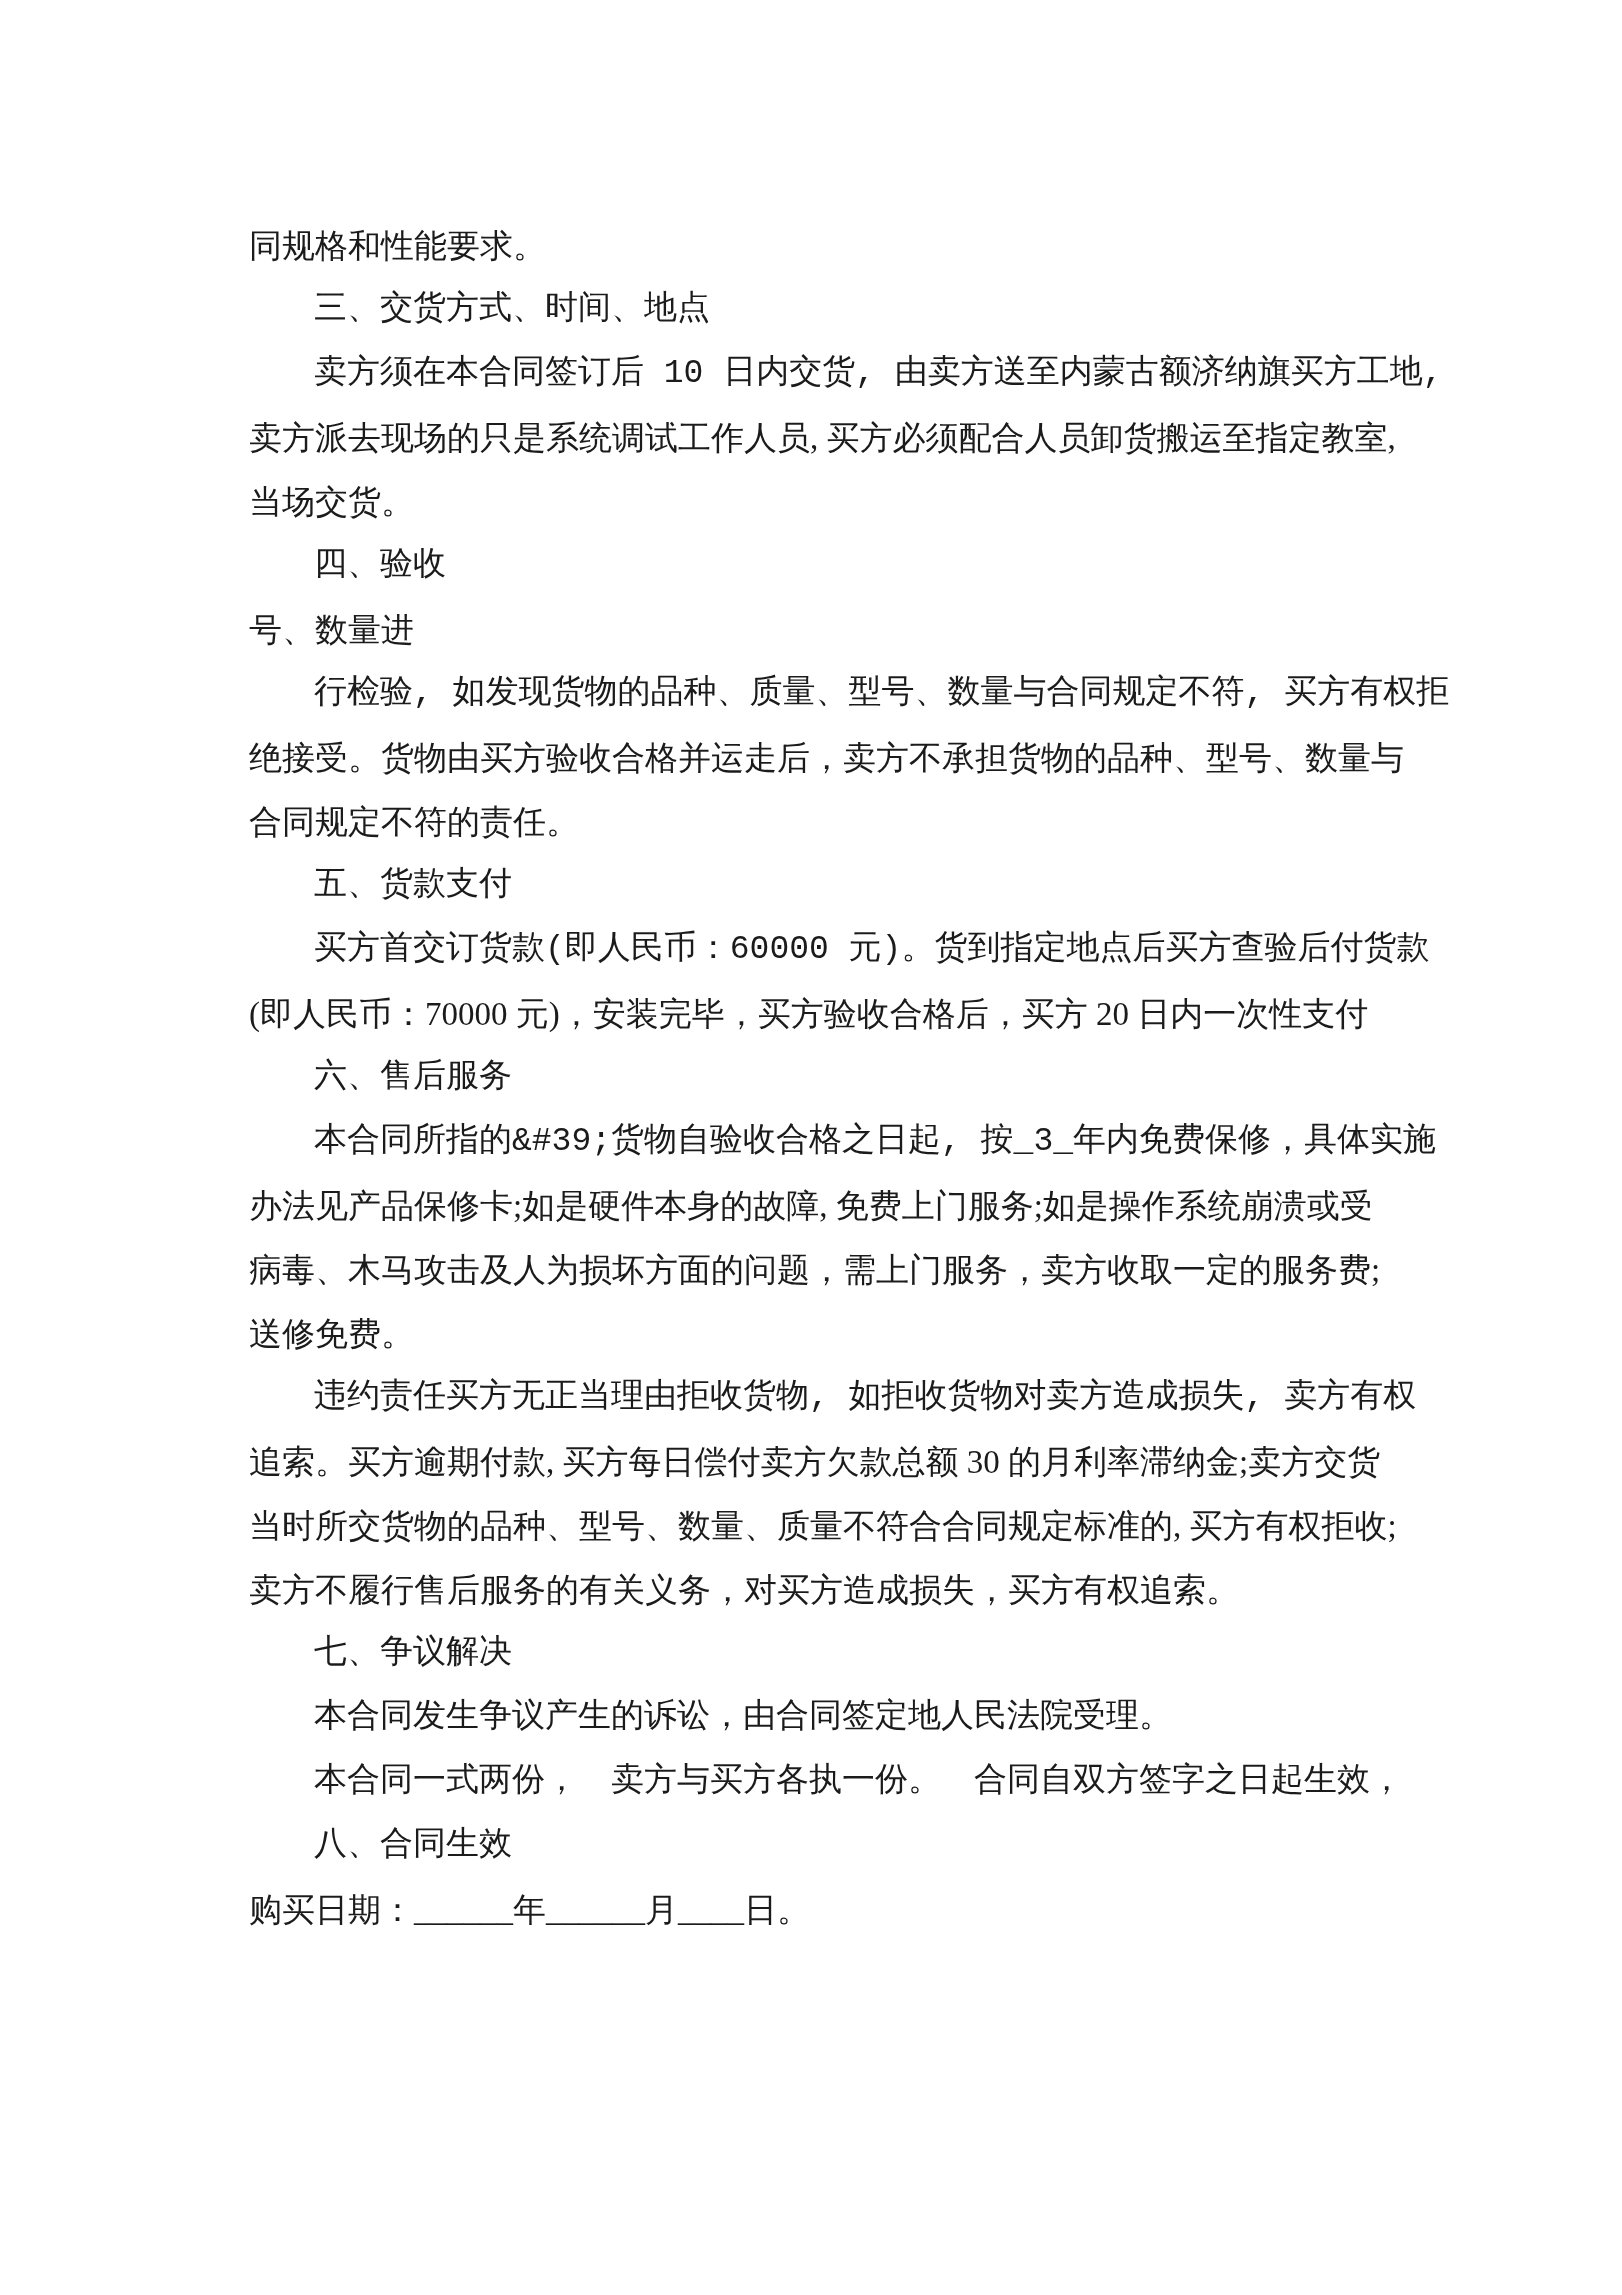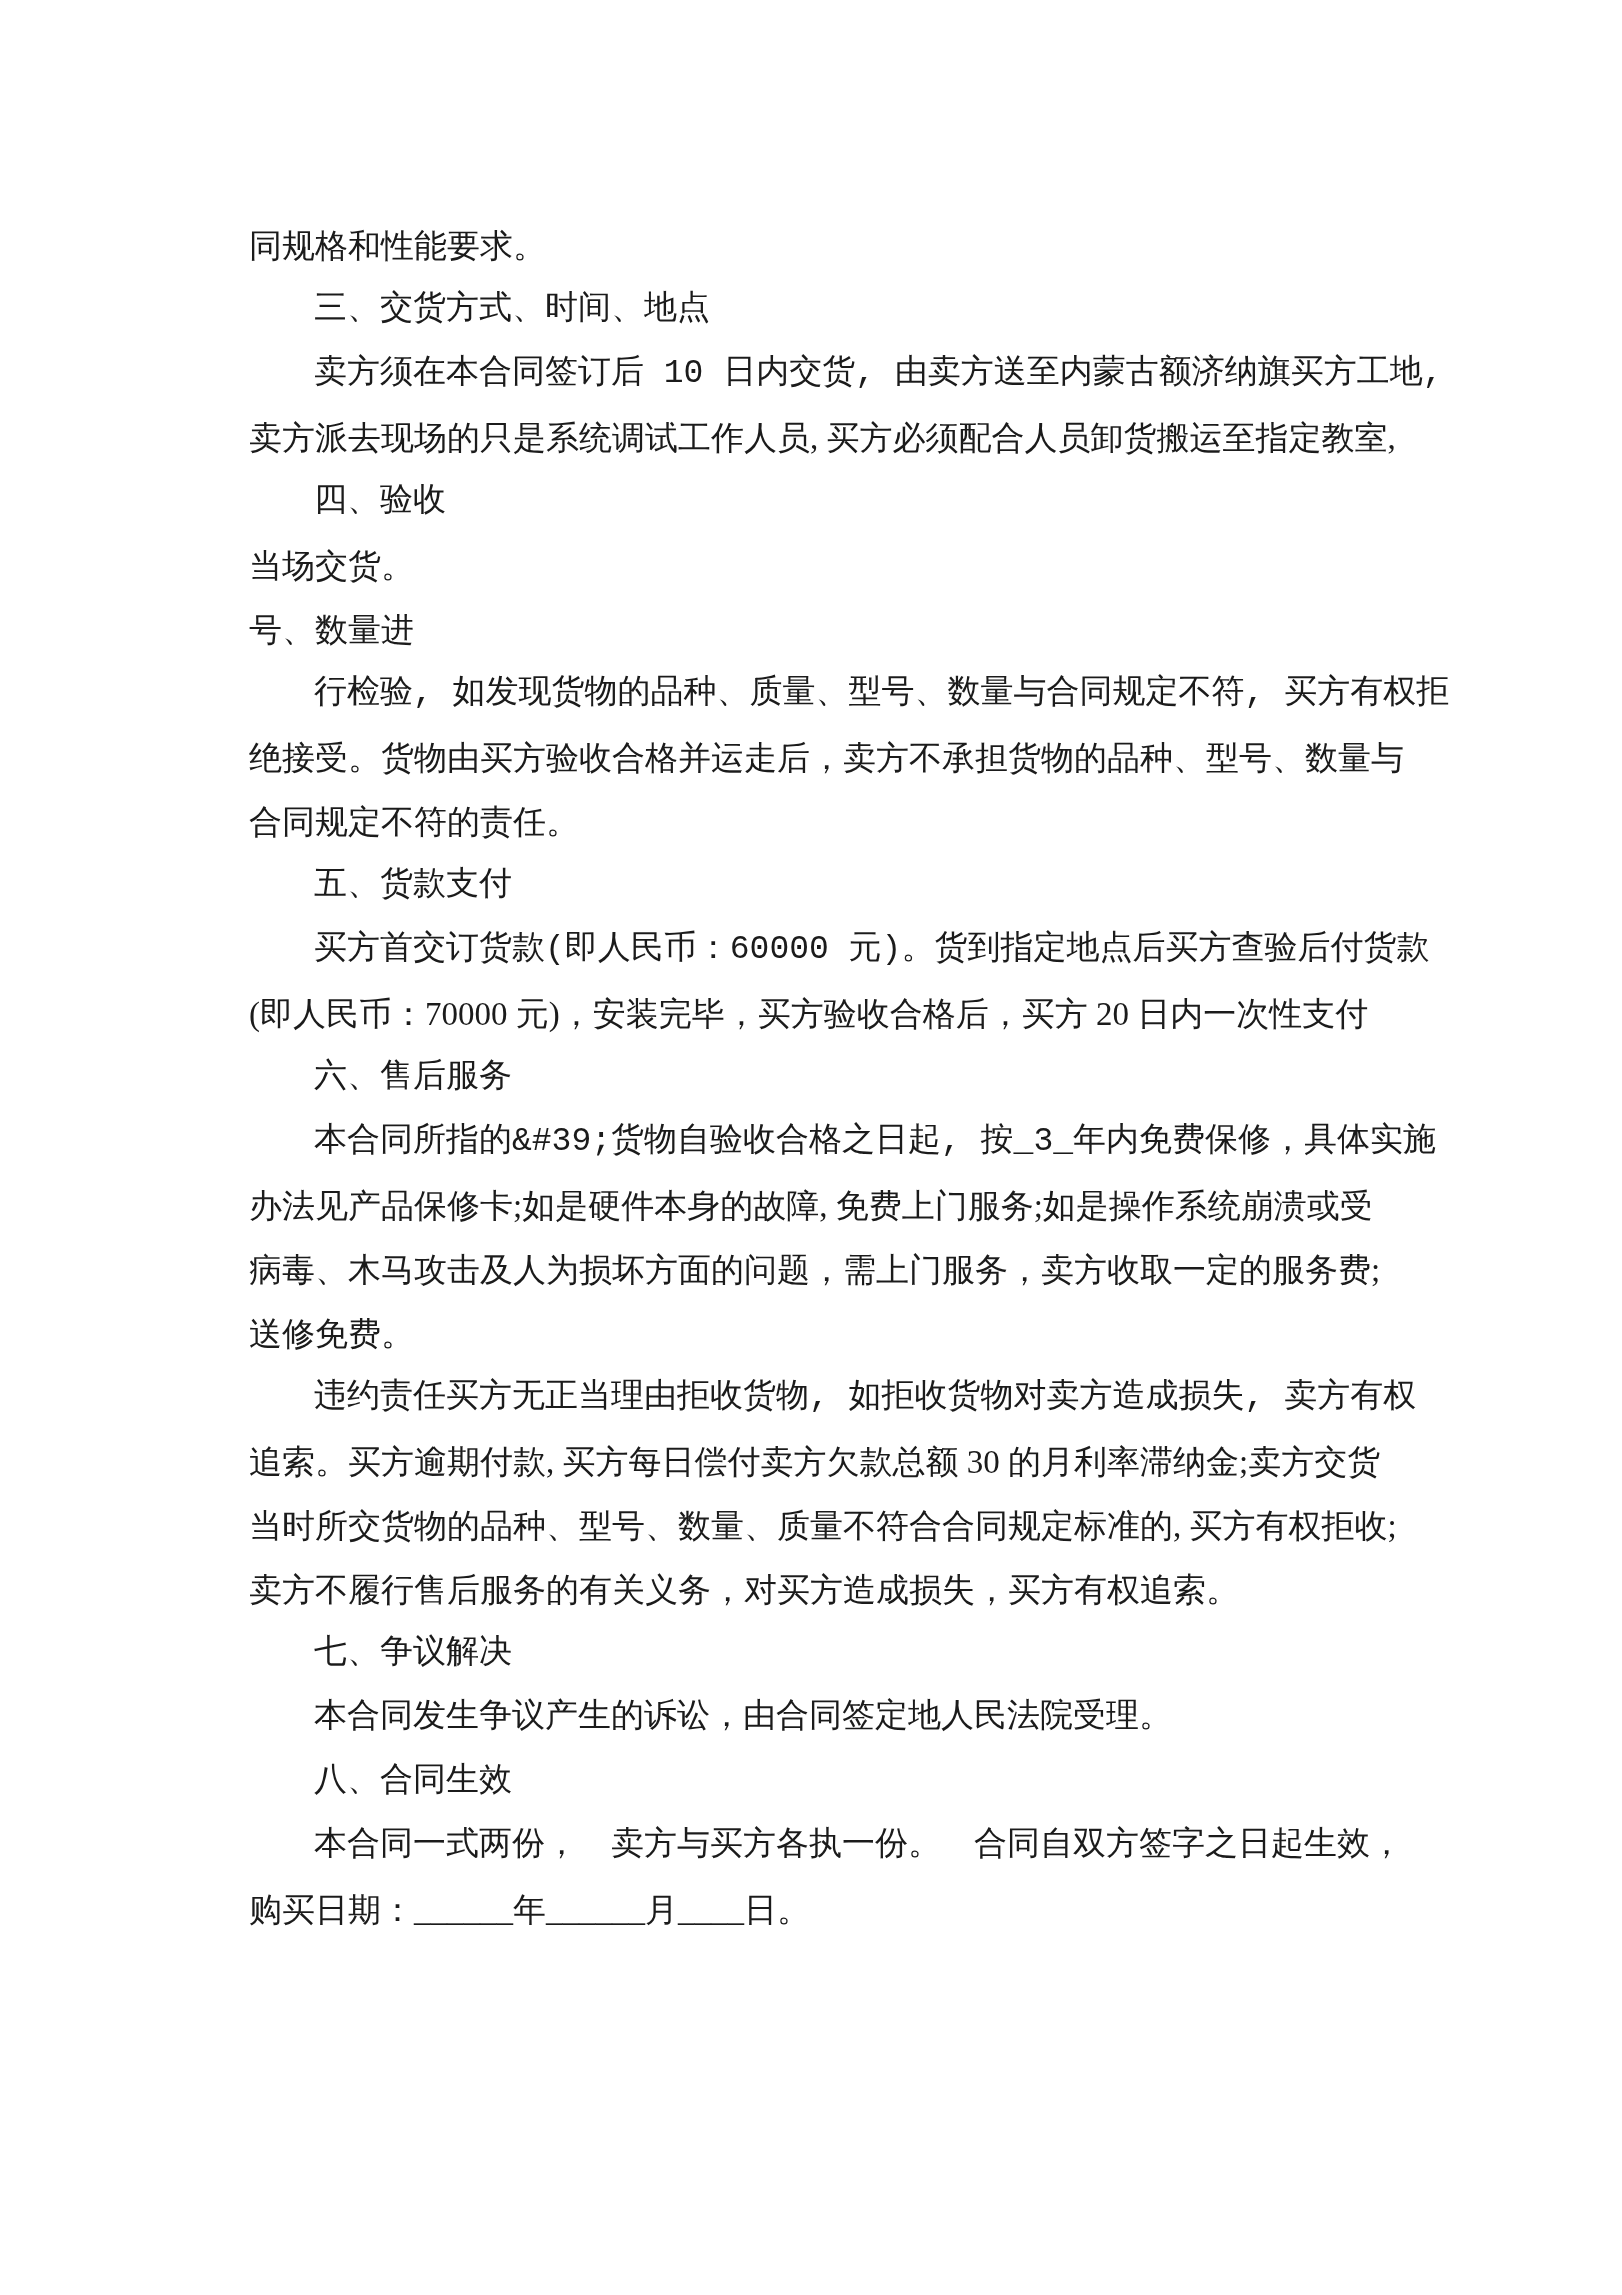--- a/index.html
+++ b/index.html
@@ -40,38 +40,38 @@
 </style>
 </head>
 <body>
 
 <main class="page" style="background: rgb(255, 255, 255); color: rgb(27, 27, 27); margin-top: 12px;">
   <section class="body-block" id="contract-body">
       <div class="line">同规格和性能要求。</div>
       <div class="line indent">三、交货方式、时间、地点</div>
       <div class="line indent">卖方须在本合同签订后 10 日内交货, 由卖方送至内蒙古额济纳旗买方工地,</div>
       <div class="line">卖方派去现场的只是系统调试工作人员, 买方必须配合人员卸货搬运至指定教室,</div>
+      <div class="line">当场交货。</div>
       <div class="line indent">四、验收</div>
-      <div class="line">当场交货。</div>
       <div class="line">号、数量进</div>
       <div class="line indent">行检验, 如发现货物的品种、质量、型号、数量与合同规定不符, 买方有权拒</div>
       <div class="line">绝接受。货物由买方验收合格并运走后，卖方不承担货物的品种、型号、数量与</div>
       <div class="line">合同规定不符的责任。</div>
       <div class="line indent">五、货款支付</div>
       <div class="line indent">买方首交订货款(即人民币：60000 元)。货到指定地点后买方查验后付货款</div>
       <div class="line">(即人民币：70000 元)，安装完毕，买方验收合格后，买方 20 日内一次性支付</div>
       <div class="line indent">六、售后服务</div>
       <div class="line indent">本合同所指的&amp;#39;货物自验收合格之日起, 按_3_年内免费保修，具体实施</div>
       <div class="line">办法见产品保修卡;如是硬件本身的故障, 免费上门服务;如是操作系统崩溃或受</div>
       <div class="line">病毒、木马攻击及人为损坏方面的问题，需上门服务，卖方收取一定的服务费;</div>
       <div class="line">送修免费。</div>
       <div class="line indent">违约责任买方无正当理由拒收货物, 如拒收货物对卖方造成损失, 卖方有权</div>
       <div class="line">追索。买方逾期付款, 买方每日偿付卖方欠款总额 30 的月利率滞纳金;卖方交货</div>
       <div class="line">当时所交货物的品种、型号、数量、质量不符合合同规定标准的, 买方有权拒收;</div>
       <div class="line">卖方不履行售后服务的有关义务，对买方造成损失，买方有权追索。</div>
       <div class="line indent">七、争议解决</div>
       <div class="line indent">本合同发生争议产生的诉讼，由合同签定地人民法院受理。</div>
+      <div class="line indent">本合同一式两份，　卖方与买方各执一份。　合同自双方签字之日起生效，</div>
       <div class="line indent">八、合同生效</div>
-      <div class="line indent">本合同一式两份，　卖方与买方各执一份。　合同自双方签字之日起生效，</div>
       <div class="line">购买日期：______年______月____日。</div>
     </section>
 </main>
 
 
 </body></html>

